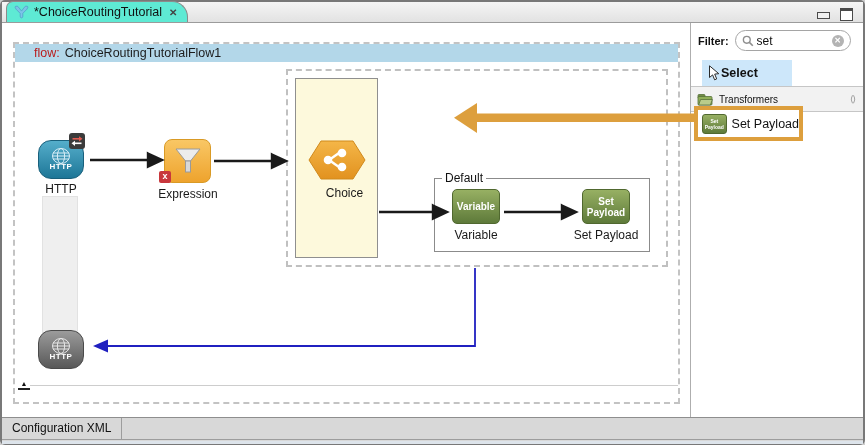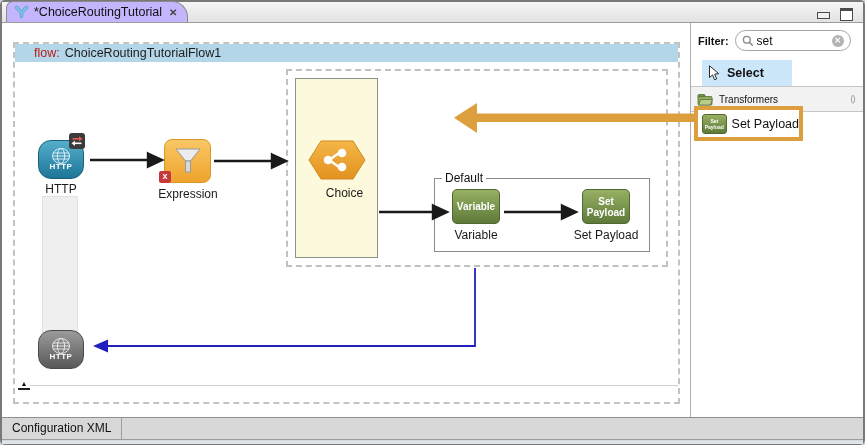--- a/index.html
+++ b/index.html
@@ -5,21 +5,21 @@
   * { margin:0; padding:0; box-sizing:border-box; }
   html,body { width:865px; height:445px; background:#cfcfcf; font-family:"Liberation Sans", sans-serif; }
   .window {
     position:relative; width:865px; height:445px; background:#e7e7e7;
     box-shadow: inset 0 0 0 2px #787878; border-radius:5px; overflow:hidden;
   }
   
   .tabstrip { position:absolute; left:2px; top:2px; width:861px; height:21px;
     background:linear-gradient(#f5f5f5,#e2e2e2); border-bottom:1px solid #9b9b9b; }
   .editor-tab { position:absolute; left:6px; top:1px; height:21px; padding:0 10px 0 7px;
-    background:#c4b5fd; border:1px solid #8b8b8b; border-bottom:none;
+    background:#5eead4; border:1px solid #8b8b8b; border-bottom:none;
     border-radius:7px 16px 0 0; display:flex; align-items:center; gap:5px; z-index:3; }
   .editor-tab .title { font-size:12.5px; color:#111; white-space:nowrap; }
   .tab-close { font-size:10px; color:#444; font-weight:bold; cursor:default; margin-left:2px; }
   .win-controls { position:absolute; right:10px; top:6px; display:flex; gap:10px; align-items:flex-end; }
   .icon-min { width:13px; height:7px; border:1px solid #4a4a4a; background:#efefef; margin-bottom:2px; }
   .icon-max { width:13px; height:13px; border:1px solid #4a4a4a; border-top-width:3px; background:#fff; }
 
   
   .canvas { position:absolute; left:2px; top:23px; width:688px; height:394px; background:#fff; }
   .flow-container { position:absolute; left:13px; top:42px; width:667px; height:362px;
@@ -83,21 +83,21 @@
     background:#fff; border-left:1px solid #aeaeae; }
   .filter-row { position:absolute; left:698px; top:30px; display:flex; align-items:center; gap:6px; }
   .filter-label { font-size:11px; font-weight:bold; color:#111; }
   .search-box { width:116px; height:21px; border:1px solid #a5a5a5; border-radius:11px;
     background:#fff; display:flex; align-items:center; padding:0 5px 0 6px; gap:3px; }
   .search-box input { border:none; outline:none; width:72px; font-size:12px;
     font-family:"Liberation Sans",sans-serif; color:#111; background:transparent; }
   .search-clear { width:12px; height:12px; border-radius:50%; background:#b3b3b3;
     color:#fff; font-size:8px; line-height:12px; text-align:center; font-weight:bold; }
   .select-row { position:absolute; left:702px; top:60px; width:90px; height:26px;
-    background:#cde7fa; display:flex; align-items:center; gap:6px; padding-left:6px; }
+    background:#cde7fa; display:flex; align-items:center; padding-left:6px; }
   .select-row .lbl { font-size:12.5px; font-weight:bold; color:#111; }
   .drawer-header { position:absolute; left:691px; top:86px; width:172px; height:26px;
     background:#f2f2f2; border-top:1px solid #c6c6c6; border-bottom:1px solid #c6c6c6;
     display:flex; align-items:center; gap:6px; padding-left:6px; }
   .drawer-header .lbl { font-size:10px; color:#111; }
   .drawer-chevrons { position:absolute; right:8px; font-size:9px; color:#8d8d8d; letter-spacing:-1px; }
 
   .palette-item-hl { position:absolute; left:694px; top:106px; width:109px; height:35px;
     border:4px solid #dd9f3d; background:#fff; display:flex; align-items:center;
     gap:5px; padding-left:4px; z-index:6; }

